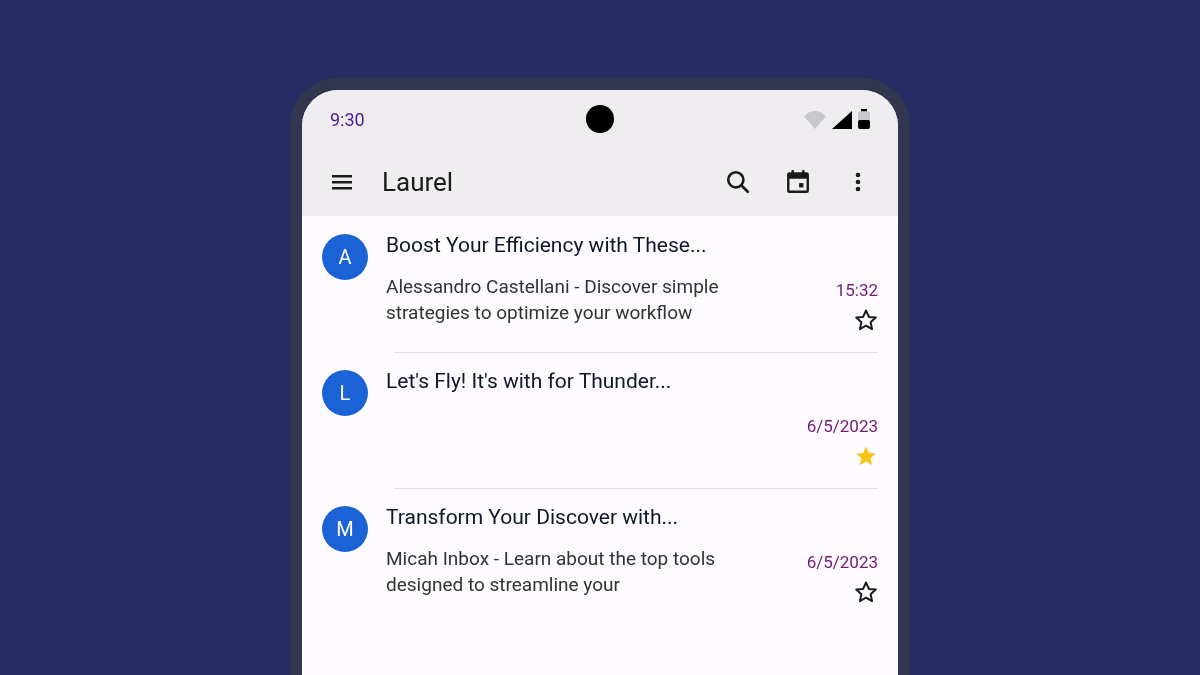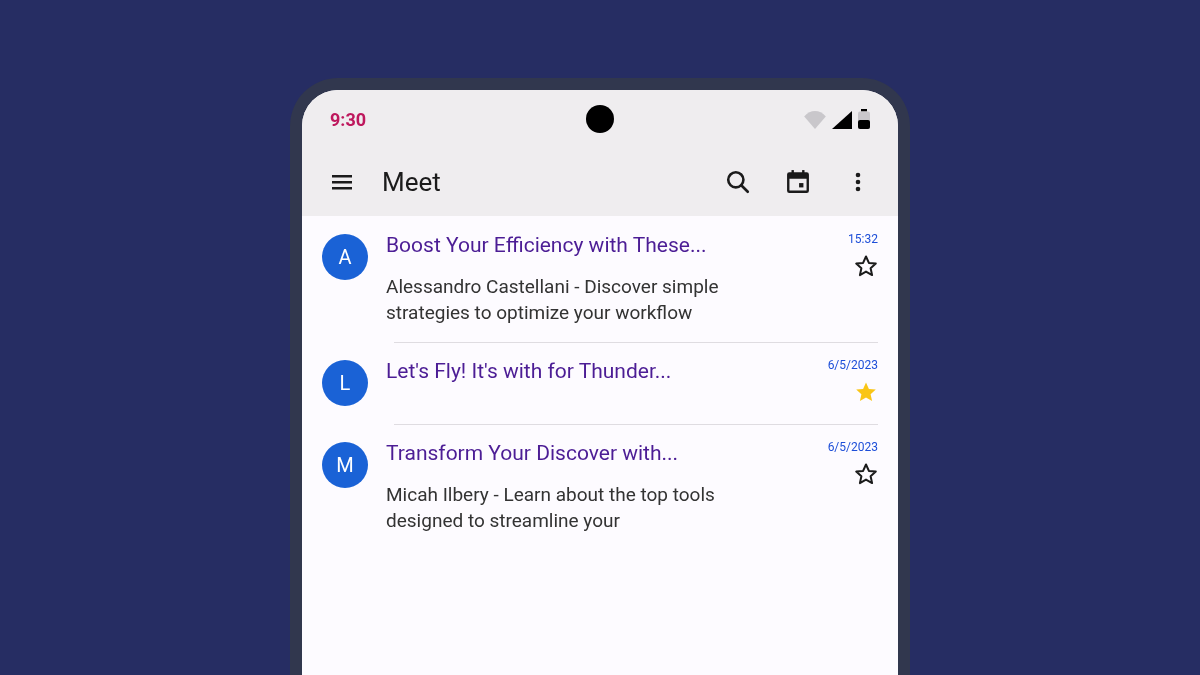--- a/index.html
+++ b/index.html
@@ -33,22 +33,22 @@
   .statusbar {
     height: 58px;
     background: #efedef;
     display: flex;
     align-items: center;
     padding: 0 28px;
     position: relative;
   }
   .statusbar .time {
     font-size: 18px;
-    font-weight: 700;
-    color: #be185d;
+    font-weight: 400;
+    color: #4c1d95;
   }
   .camera {
     position: absolute;
     left: 50%;
     top: 50%;
     transform: translate(-50%, -50%);
     width: 28px;
     height: 28px;
     background: #000;
     border-radius: 50%;
@@ -111,43 +111,44 @@
     font-size: 20px;
     flex-shrink: 0;
     margin-top: 2px;
   }
   .content {
     flex: 1;
     min-width: 0;
   }
   .subject {
     font-size: 21px;
-    color: #4c1d95;
+    color: #0f172a;
     line-height: 1.3;
     white-space: nowrap;
     overflow: hidden;
     text-overflow: clip;
   }
   .preview {
     font-size: 19px;
     color: #333;
     line-height: 1.35;
     margin-top: 15px;
   }
   .meta {
     display: flex;
     flex-direction: column;
     align-items: flex-end;
     gap: 8px;
     flex-shrink: 0;
     min-width: 80px;
   }
   .date {
-    font-size: 12px;
-    color: #1d4ed8;
+    font-size: 17px;
+    color: #701a75;
+    margin-top: 48px;
   }
   .star {
     cursor: pointer;
   }
 </style>
 </head>
 <body>
 
 <div class="phone">
   <div class="screen">
@@ -171,21 +172,21 @@
     </div>
 
     <div class="appbar">
       <div class="icon-btn">
         <svg width="24" height="24" viewBox="0 0 24 24">
           <rect x="2" y="5" width="20" height="2.5" fill="#1b1b1b"></rect>
           <rect x="2" y="11" width="20" height="2.5" fill="#1b1b1b"></rect>
           <rect x="2" y="17" width="20" height="2.5" fill="#1b1b1b"></rect>
         </svg>
       </div>
-      <div class="title">Meet</div>
+      <div class="title">Laurel</div>
       <div class="icon-btn">
         <svg width="26" height="26" viewBox="0 0 24 24">
           <circle cx="10" cy="10" r="7" fill="none" stroke="#1b1b1b" stroke-width="2.4"></circle>
           <line x1="15" y1="15" x2="21" y2="21" stroke="#1b1b1b" stroke-width="2.4" stroke-linecap="round"></line>
         </svg>
       </div>
       <div class="icon-btn">
         <svg width="26" height="26" viewBox="0 0 24 24">
           <rect x="3" y="4" width="18" height="17" rx="1" fill="none" stroke="#1b1b1b" stroke-width="2.2"></rect>
           <rect x="3" y="4" width="18" height="5" fill="#1b1b1b"></rect>
@@ -233,21 +234,21 @@
               <path d="M12 2.5 L14.9 8.9 L21.8 9.6 L16.6 14.3 L18.1 21.1 L12 17.6 L5.9 21.1 L7.4 14.3 L2.2 9.6 L9.1 8.9 Z" fill="#f9c516"></path>
             </svg>
           </div>
         </div>
       </div>
 
       <div class="row">
         <div class="avatar">M</div>
         <div class="content">
           <div class="subject">Transform Your Discover with...</div>
-          <div class="preview">Micah Ilbery - Learn about the top tools designed to streamline your</div>
+          <div class="preview">Micah Inbox - Learn about the top tools designed to streamline your</div>
         </div>
         <div class="meta">
           <div class="date">6/5/2023</div>
           <div class="star">
             <svg width="24" height="24" viewBox="0 0 24 24">
               <path d="M12 2.5 L14.9 8.9 L21.8 9.6 L16.6 14.3 L18.1 21.1 L12 17.6 L5.9 21.1 L7.4 14.3 L2.2 9.6 L9.1 8.9 Z" fill="none" stroke="#1b1b1b" stroke-width="2" stroke-linejoin="round"></path>
             </svg>
           </div>
         </div>
       </div>

